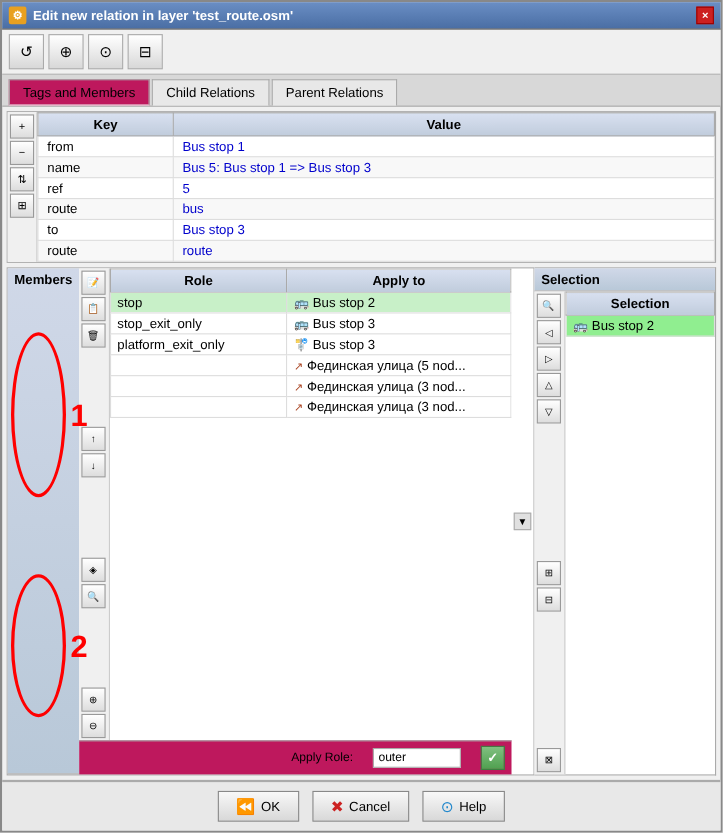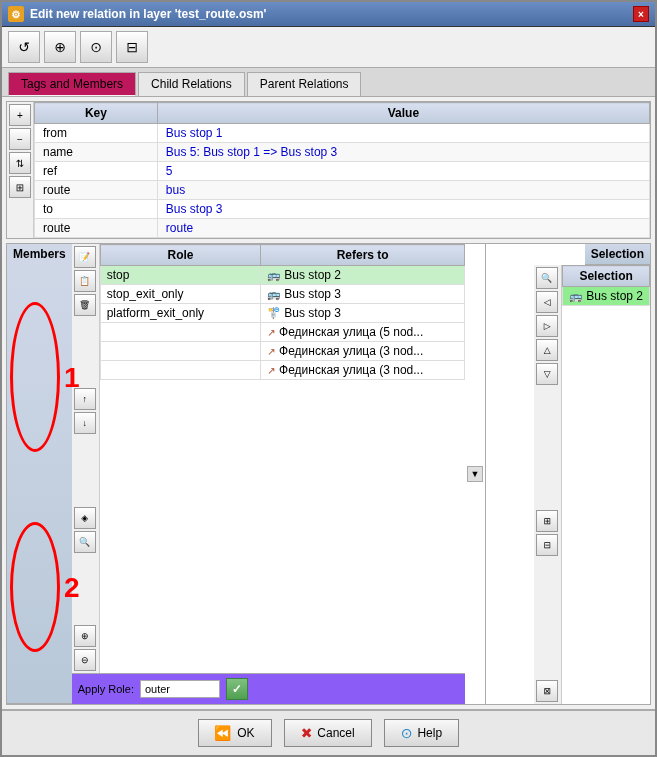--- a/index.html
+++ b/index.html
@@ -146,22 +146,22 @@
       overflow: hidden;
       text-overflow: ellipsis;
       max-width: 140px;
     }
     .members-table tr.highlight-green td { background: #c8f0c8; }
     .members-table tr.highlight-blue td { background: #c8d8f8; }
     
     .members-footer {
       border-top: 1px solid #aaa;
       padding: 4px 6px;
-      background: #8b5cf6;
-      display: flex; align-items: center; gap: 6px;
+      background: #be185d;
+      display: flex; align-items: center; gap: 18px; justify-content: flex-end;
     }
     .apply-role-label { font-size: 11px; }
     .apply-role-input {
       border: 1px solid #aaa;
       padding: 2px 4px;
       font-size: 11px;
       width: 80px;
       background: white;
     }
     .check-btn {
@@ -172,21 +172,21 @@
       display: flex; align-items: center; justify-content: center;
       color: white; font-weight: bold;
     }
     
     
     .selection-section {
       width: 165px;
       border: 1px solid #aaa;
       border-left: none;
       background: white;
-      display: flex; flex-direction: column; align-items: flex-end;
+      display: flex; flex-direction: column;
     }
     .selection-header {
       background: linear-gradient(to bottom, #d0d8e8, #b8c8d8);
       padding: 3px 6px;
       font-weight: bold;
       border-bottom: 1px solid #aaa;
     }
     .selection-body { display: flex; flex: 1; min-height: 0; }
     .selection-sidebar {
       display: flex; flex-direction: column;
@@ -371,21 +371,21 @@
               <button class="small-btn" title="Zoom" style="font-size:9px;">🔍</button>
               <div style="flex:1;"></div>
               <button class="small-btn" title="Add" style="font-size:9px;">⊕</button>
               <button class="small-btn" title="Remove" style="font-size:9px;">⊖</button>
             </div>
             <div class="members-table-wrap">
               <table class="members-table">
                 <thead>
                   <tr>
                     <th>Role</th>
-                    <th>Refers to</th>
+                    <th>Apply to</th>
                   </tr>
                 </thead>
                 <tbody id="members-tbody">
                     <tr class="highlight-green">
                       <td>stop</td>
                       <td><span style="color:#2244aa;font-size:11px;">🚌</span> Bus stop 2</td>
                     </tr>
                     <tr>
                       <td>stop_exit_only</td>
                       <td><span style="color:#2244aa;font-size:11px;">🚌</span> Bus stop 3</td>

